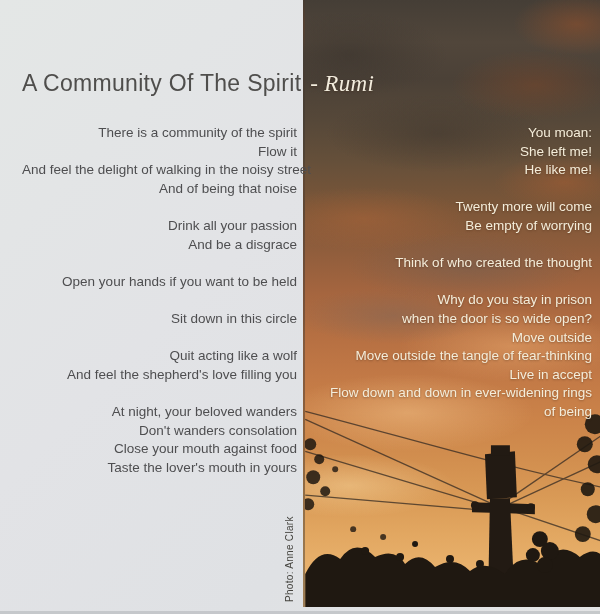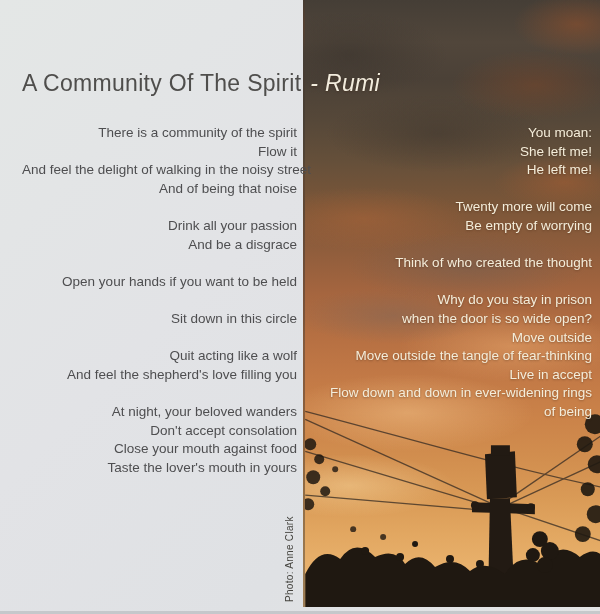--- a/index.html
+++ b/index.html
@@ -36,21 +36,21 @@
         #d28f4f 76%,#d99a56 82%,#e2a761 88%,#e9b26d 94%,#ecb877 100%);
   }
   .photo svg{position:absolute;inset:0;z-index:1;}
   
   .title-row{
     position:absolute;left:22px;top:70px;z-index:5;
     white-space:nowrap;font-size:23px;letter-spacing:.3px;
   }
   .title-main{color:#4f4e4c;}
   .title-author{color:#f2ecdd;font-style:italic;margin-left:9px;
-    text-shadow:0 1px 2px rgba(60,35,20,.4);}
+    text-shadow:0 1px 2px rgba(60,35,20,.4);font-family:Liberation Serif, serif;}
   
   .poem{position:absolute;top:124px;font-size:13.5px;line-height:18.6px;z-index:4;text-align:right;}
   .poem-left{left:22px;width:275px;color:#4e4e50;}
   .poem-right{left:317px;width:275px;color:#f4edda;
     text-shadow:0 1px 2px rgba(70,40,22,.4);}
   .stanza{margin:0 0 18.6px 0;}
   .poem-line{white-space:nowrap;}
   
   .credit{
     position:absolute;left:284px;top:516px;width:16px;height:86px;z-index:5;
@@ -132,31 +132,31 @@
     </div>
     <div class="stanza">
       <div class="poem-line">Sit down in this circle</div>
     </div>
     <div class="stanza">
       <div class="poem-line">Quit acting like a wolf</div>
       <div class="poem-line">And feel the shepherd's love filling you</div>
     </div>
     <div class="stanza">
       <div class="poem-line">At night, your beloved wanders</div>
-      <div class="poem-line">Don't accept consolation</div>
+      <div class="poem-line">Don't wanders consolation</div>
       <div class="poem-line">Close your mouth against food</div>
       <div class="poem-line">Taste the lover's mouth in yours</div>
     </div>
   </div>
 
   <div class="poem poem-right">
     <div class="stanza">
       <div class="poem-line">You moan:</div>
       <div class="poem-line">She left me!</div>
-      <div class="poem-line">He left me!</div>
+      <div class="poem-line">He like me!</div>
     </div>
     <div class="stanza">
       <div class="poem-line">Twenty more will come</div>
       <div class="poem-line">Be empty of worrying</div>
     </div>
     <div class="stanza">
       <div class="poem-line">Think of who created the thought</div>
     </div>
     <div class="stanza">
       <div class="poem-line">Why do you stay in prison</div>

